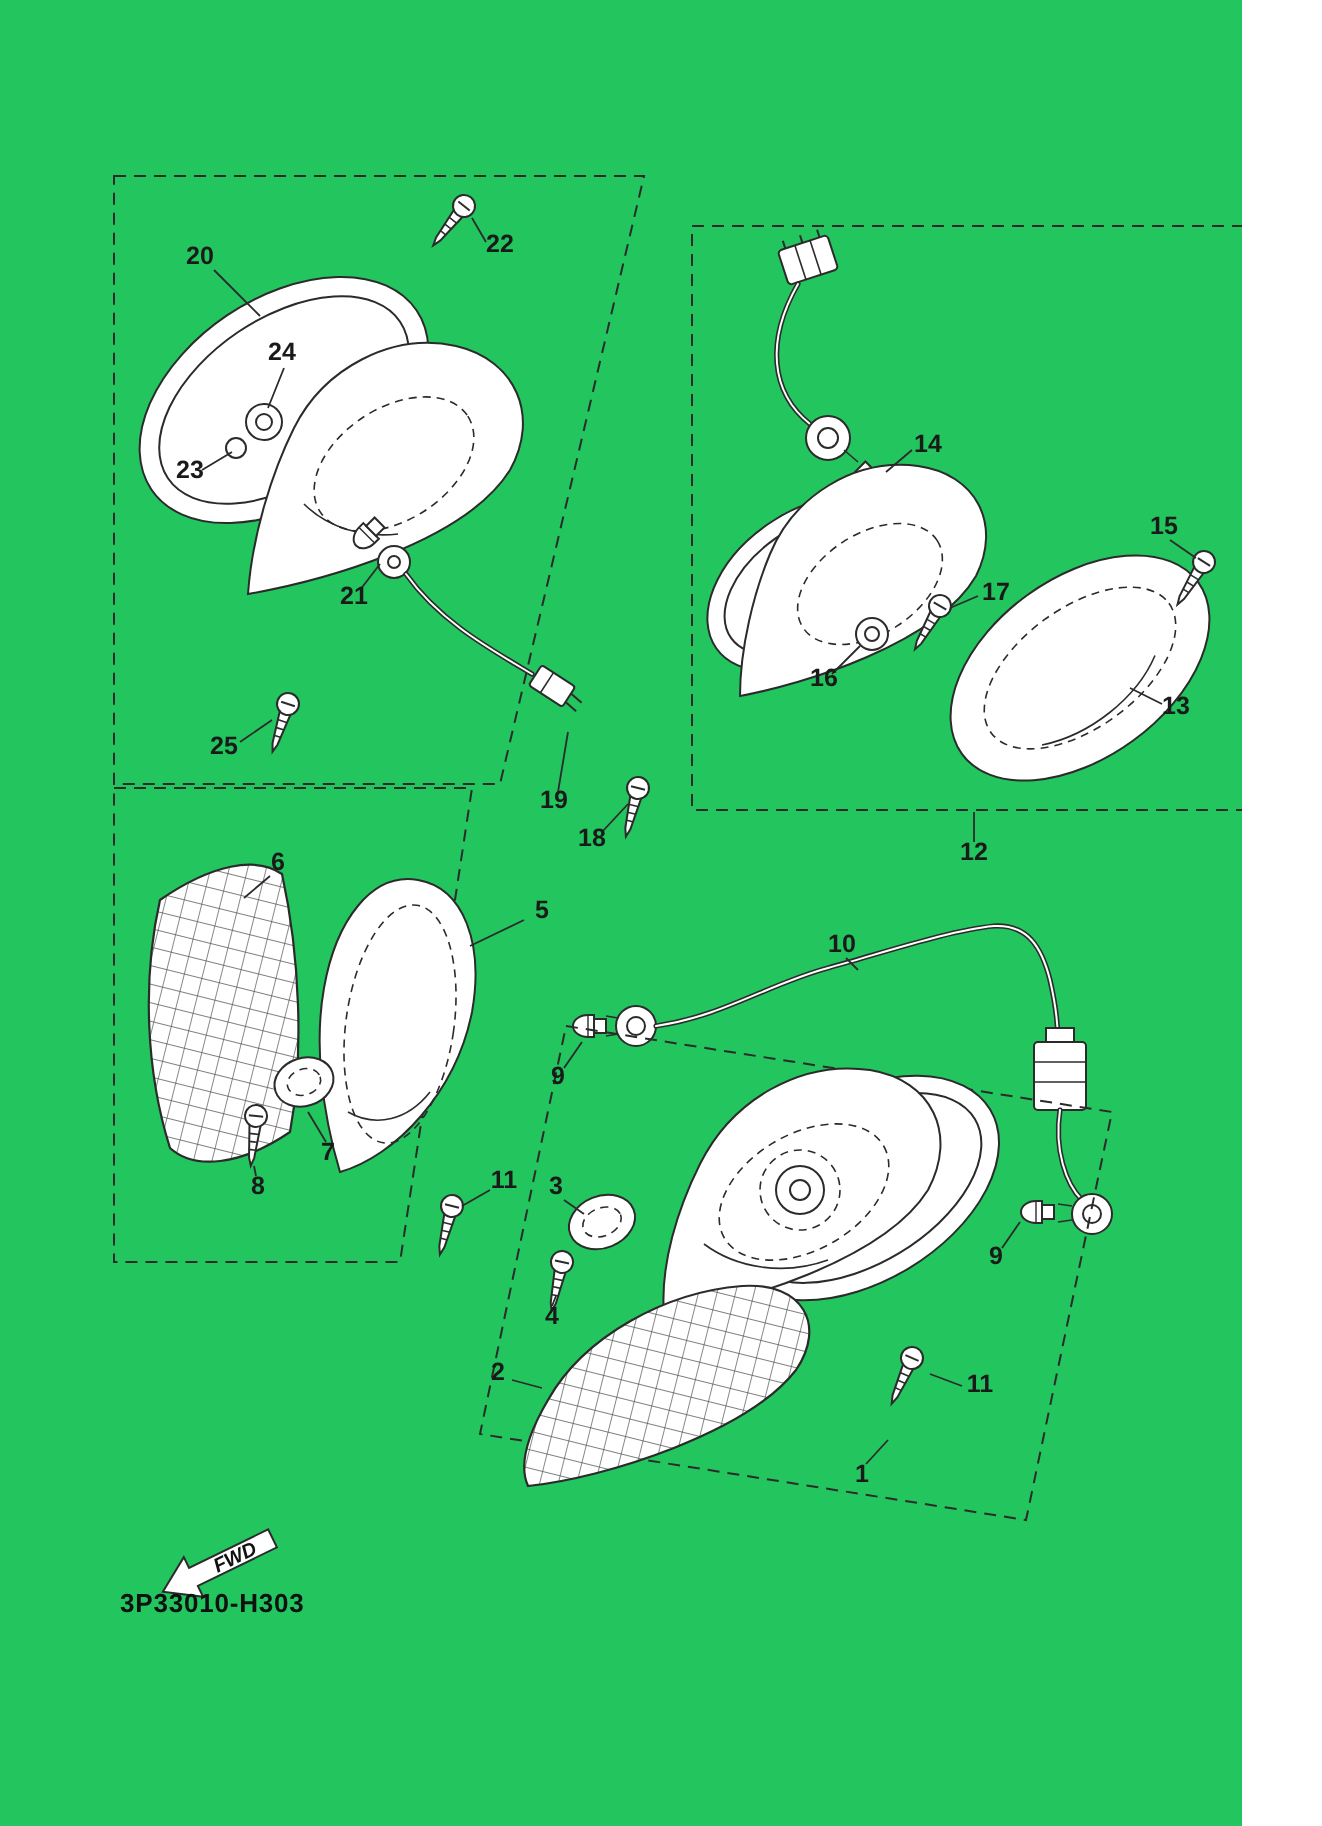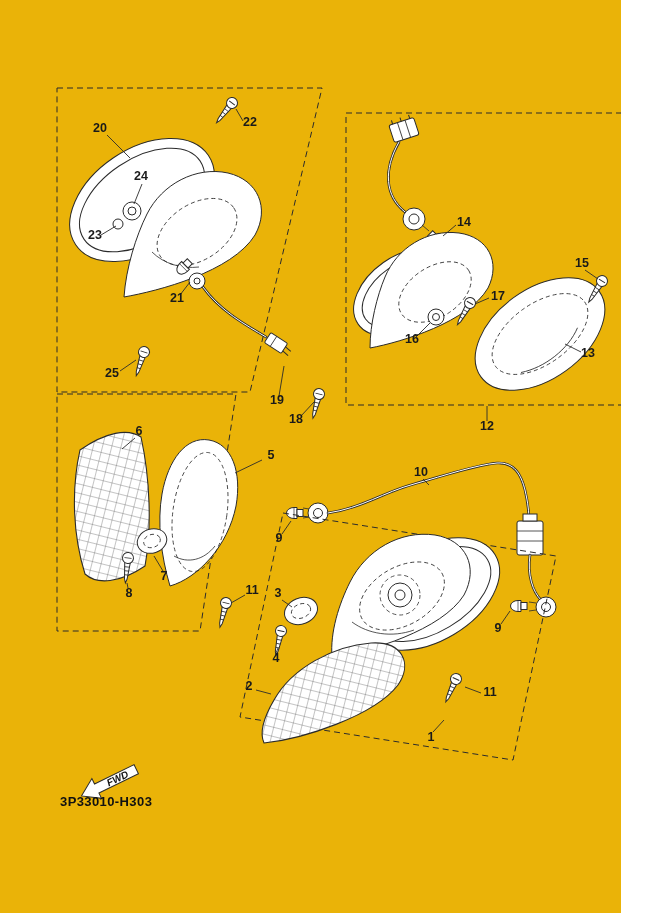--- a/index.html
+++ b/index.html
@@ -1,17 +1,17 @@
 <!DOCTYPE html>
 <html><head>
 <meta charset="utf-8">
 <style>
   html,body{margin:0;padding:0;background:#ffffff;}
   body{width:661px;height:913px;font-family:"Liberation Sans",sans-serif;}
-  .diagram-wrap{position:relative;width:621px;height:913px;background:#eab308;overflow:hidden;}
+  .diagram-wrap{position:relative;width:621px;height:913px;background:#22c55e;overflow:hidden;}
   svg{display:block;}
   .callout{font-family:"Liberation Sans",sans-serif;font-size:12.5px;font-weight:700;fill:#1a1a1a;}
   .code{font-family:"Liberation Sans",sans-serif;font-size:13px;font-weight:700;fill:#111;letter-spacing:.4px;}
   .fwd-text{font-family:"Liberation Sans",sans-serif;font-size:10px;font-weight:700;font-style:italic;fill:#111;}
   .ln-thin{stroke:#2b2b2b;stroke-width:.8;fill:none;}
   .dash{stroke:#2b2b2b;stroke-width:1;fill:none;stroke-dasharray:6 4;}
   .dash-thin{stroke:#2b2b2b;stroke-width:.8;fill:none;stroke-dasharray:4 3;}
   .fillw{fill:#ffffff;stroke:#2b2b2b;stroke-width:1;}
   .leader{stroke:#2b2b2b;stroke-width:.9;fill:none;}
   .wire{stroke:#2b2b2b;stroke-width:2.6;fill:none;stroke-linecap:round;}

